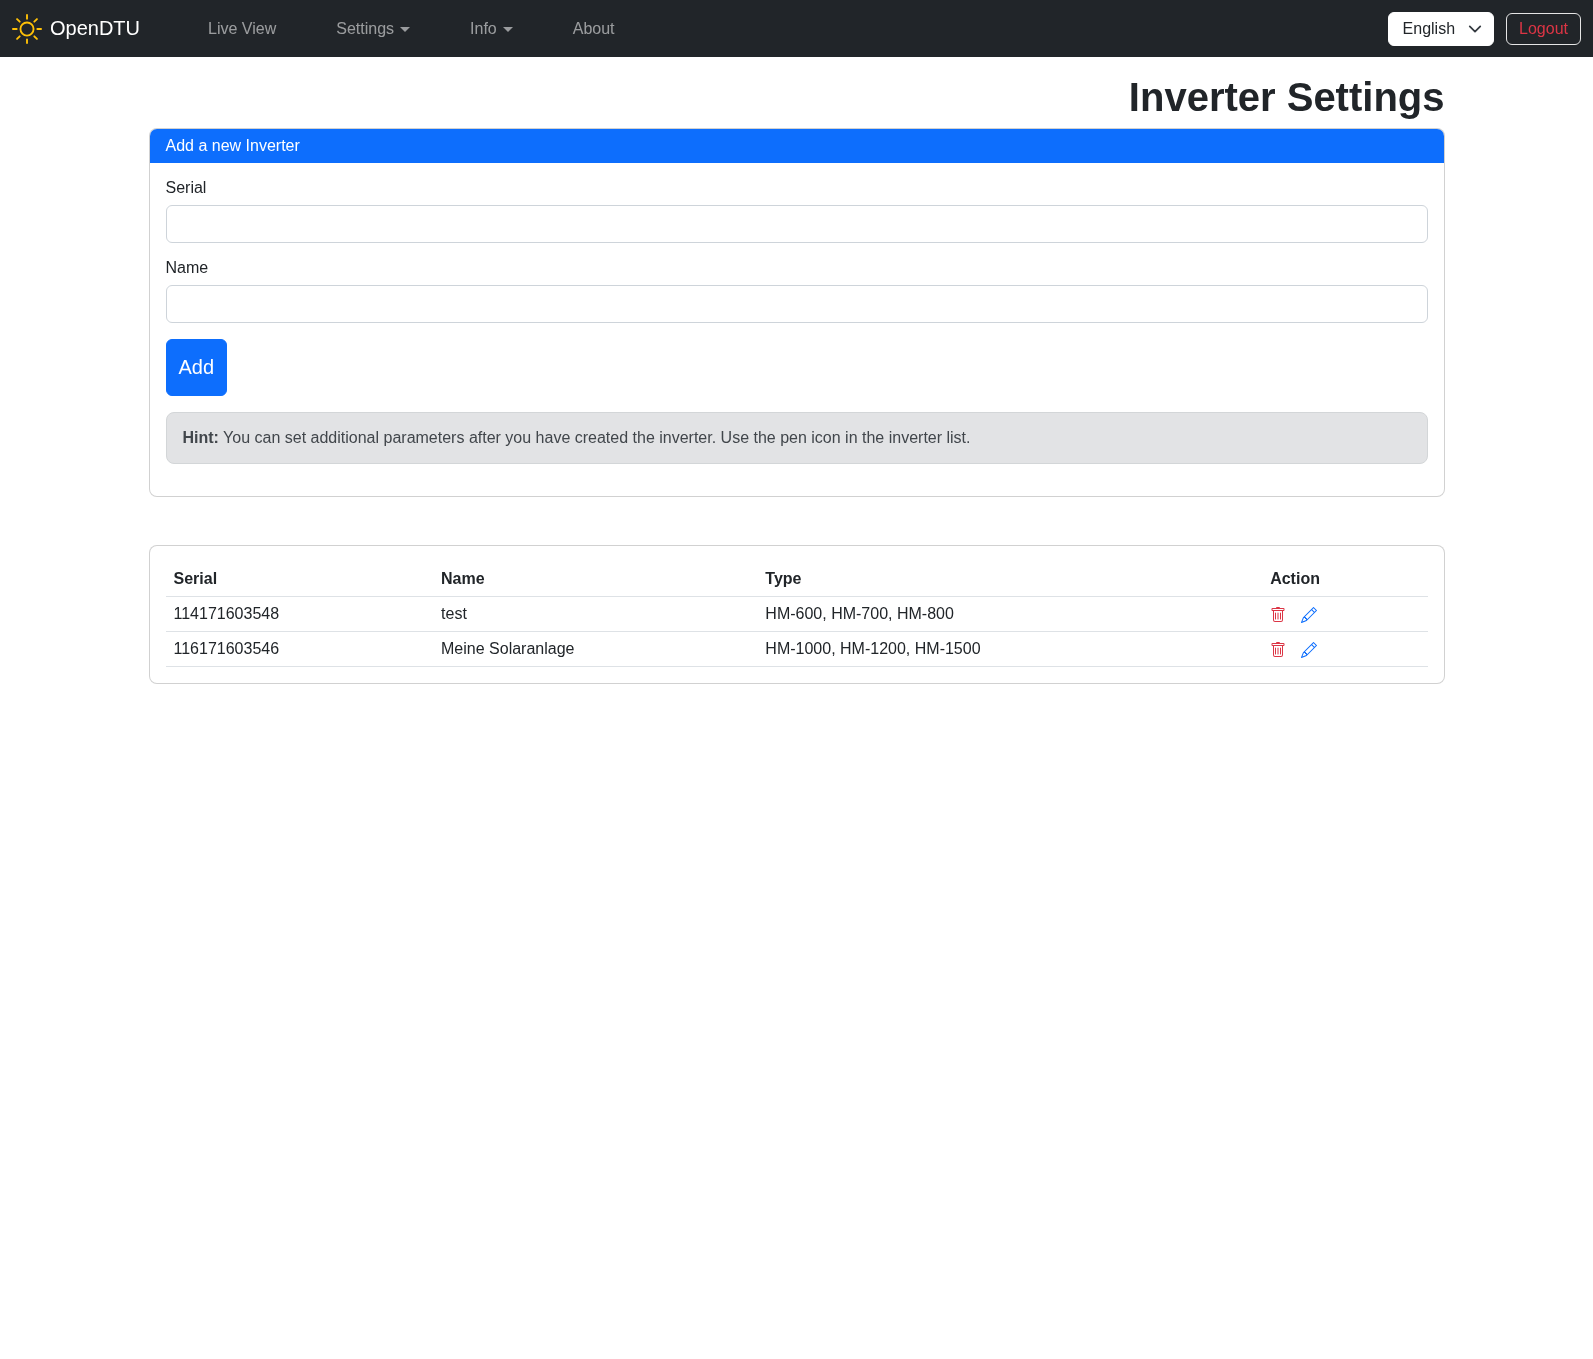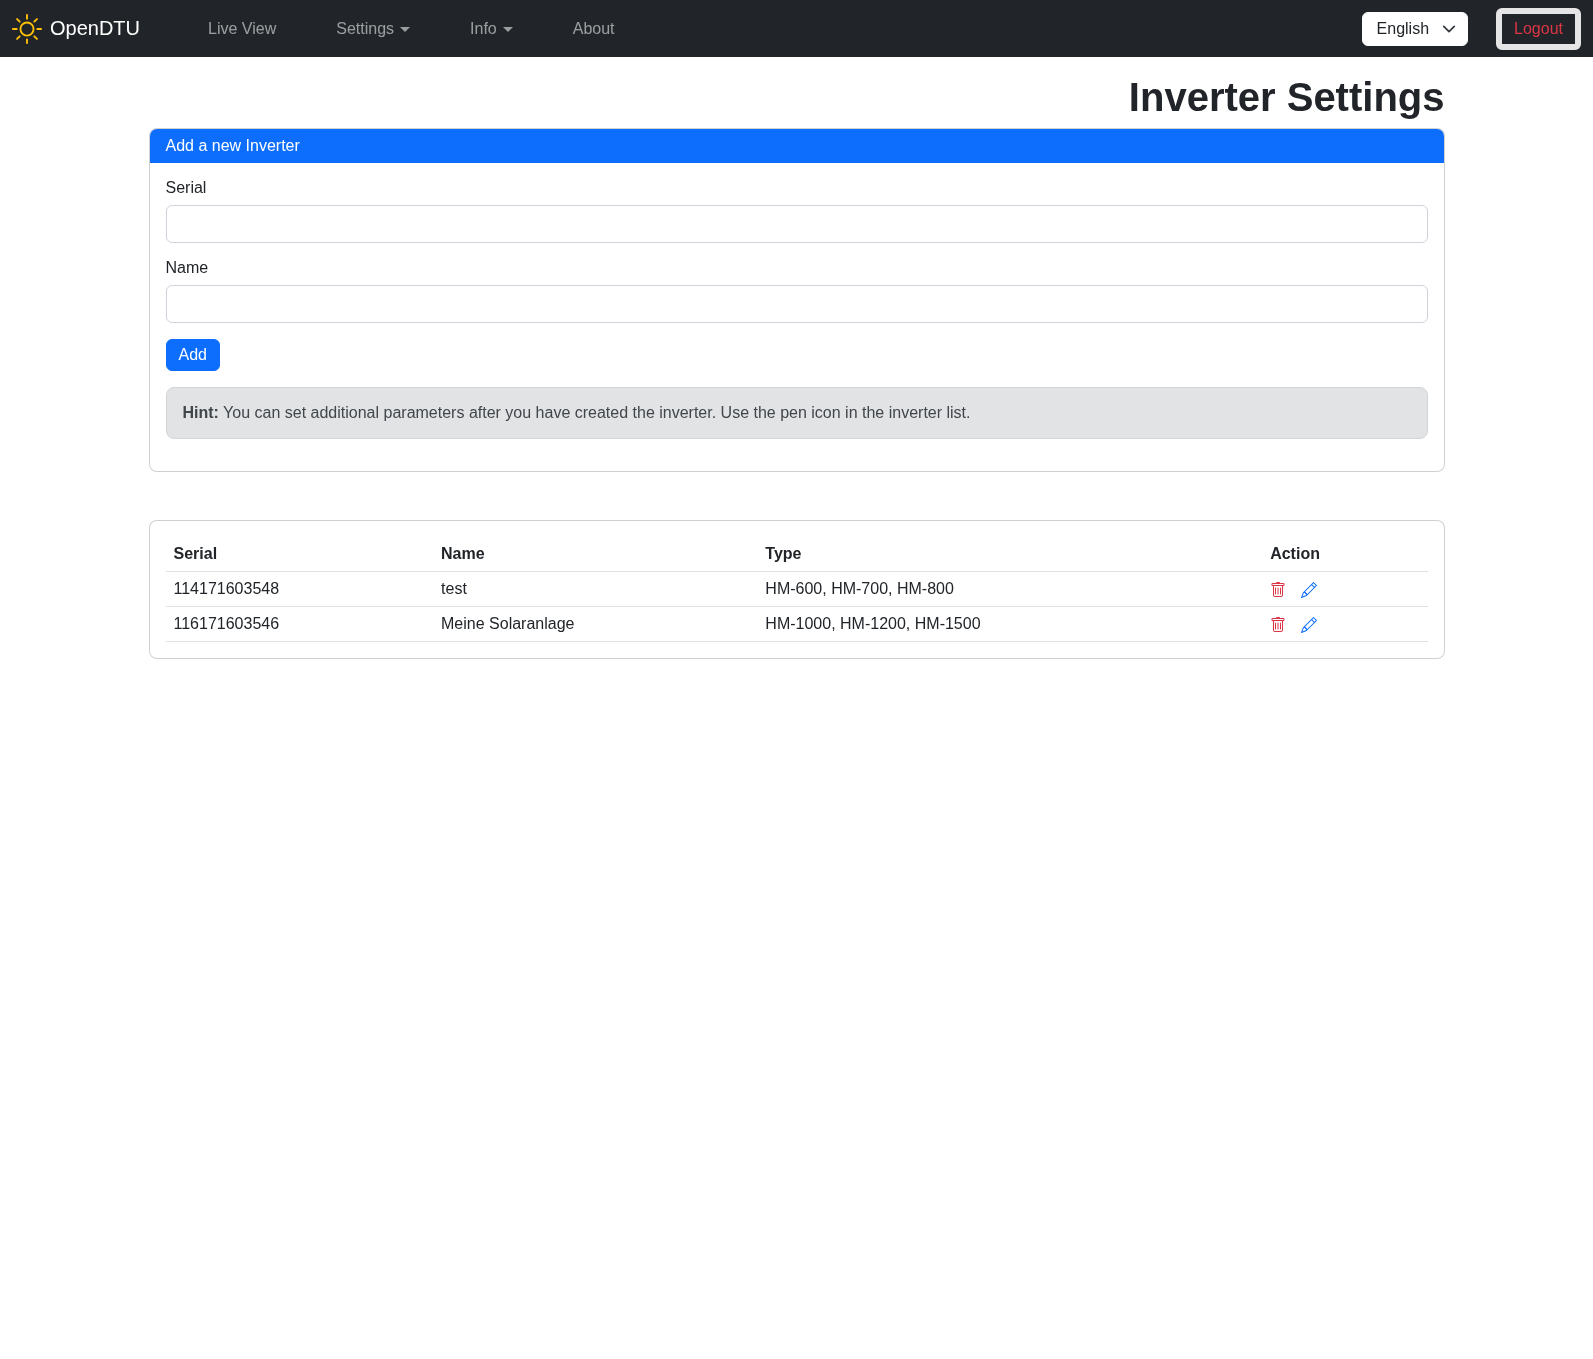--- a/index.html
+++ b/index.html
@@ -46,42 +46,42 @@
     margin-left: 44px;
   }
   .caret {
     display: inline-block;
     margin-left: 6px;
     vertical-align: 2px;
     border-top: 5px solid;
     border-right: 5px solid transparent;
     border-left: 5px solid transparent;
   }
-  .nav-right { display: flex; align-items: center; gap: 16px; }
+  .nav-right { display: flex; align-items: center; }
   .lang-select {
     position: relative;
     background: #fff;
     color: #212529;
     border: 1px solid #fff;
     border-radius: 6px;
     padding: 7px 38px 7px 14px;
     font-size: 16px;
     cursor: pointer;
     margin-right: 12px;
   }
   .lang-select .chev {
     position: absolute;
     right: 11px;
     top: 50%;
     transform: translateY(-50%);
     display: inline-flex;
   }
   .btn-logout {
     background: transparent;
-    border: 6px solid #e5e5e5;
+    border: 1px solid #e5e5e5;
     color: #dc3545;
     font-size: 16px;
     padding: 6px 12px;
     border-radius: 6px;
     cursor: pointer;
     font-family: inherit;
   }
 
   
   .container {
@@ -126,23 +126,23 @@
     color: #212529;
     background: #fff;
     border: 1px solid #ced4da;
     border-radius: 6px;
   }
   .mb-3 { margin-bottom: 16px; }
   .btn-primary {
     background: #0d6efd;
     border: 1px solid #0d6efd;
     color: #fff;
-    font-size: 16px;
+    font-size: 20px;
     font-family: inherit;
-    padding: 6px 12px;
+    padding: 16px 12px;
     border-radius: 6px;
     cursor: pointer;
   }
   .alert-secondary {
     margin-top: 16px;
     margin-bottom: 16px;
     padding: 16px;
     background: #e2e3e5;
     border: 1px solid #d3d6d8;
     color: #41464b;

